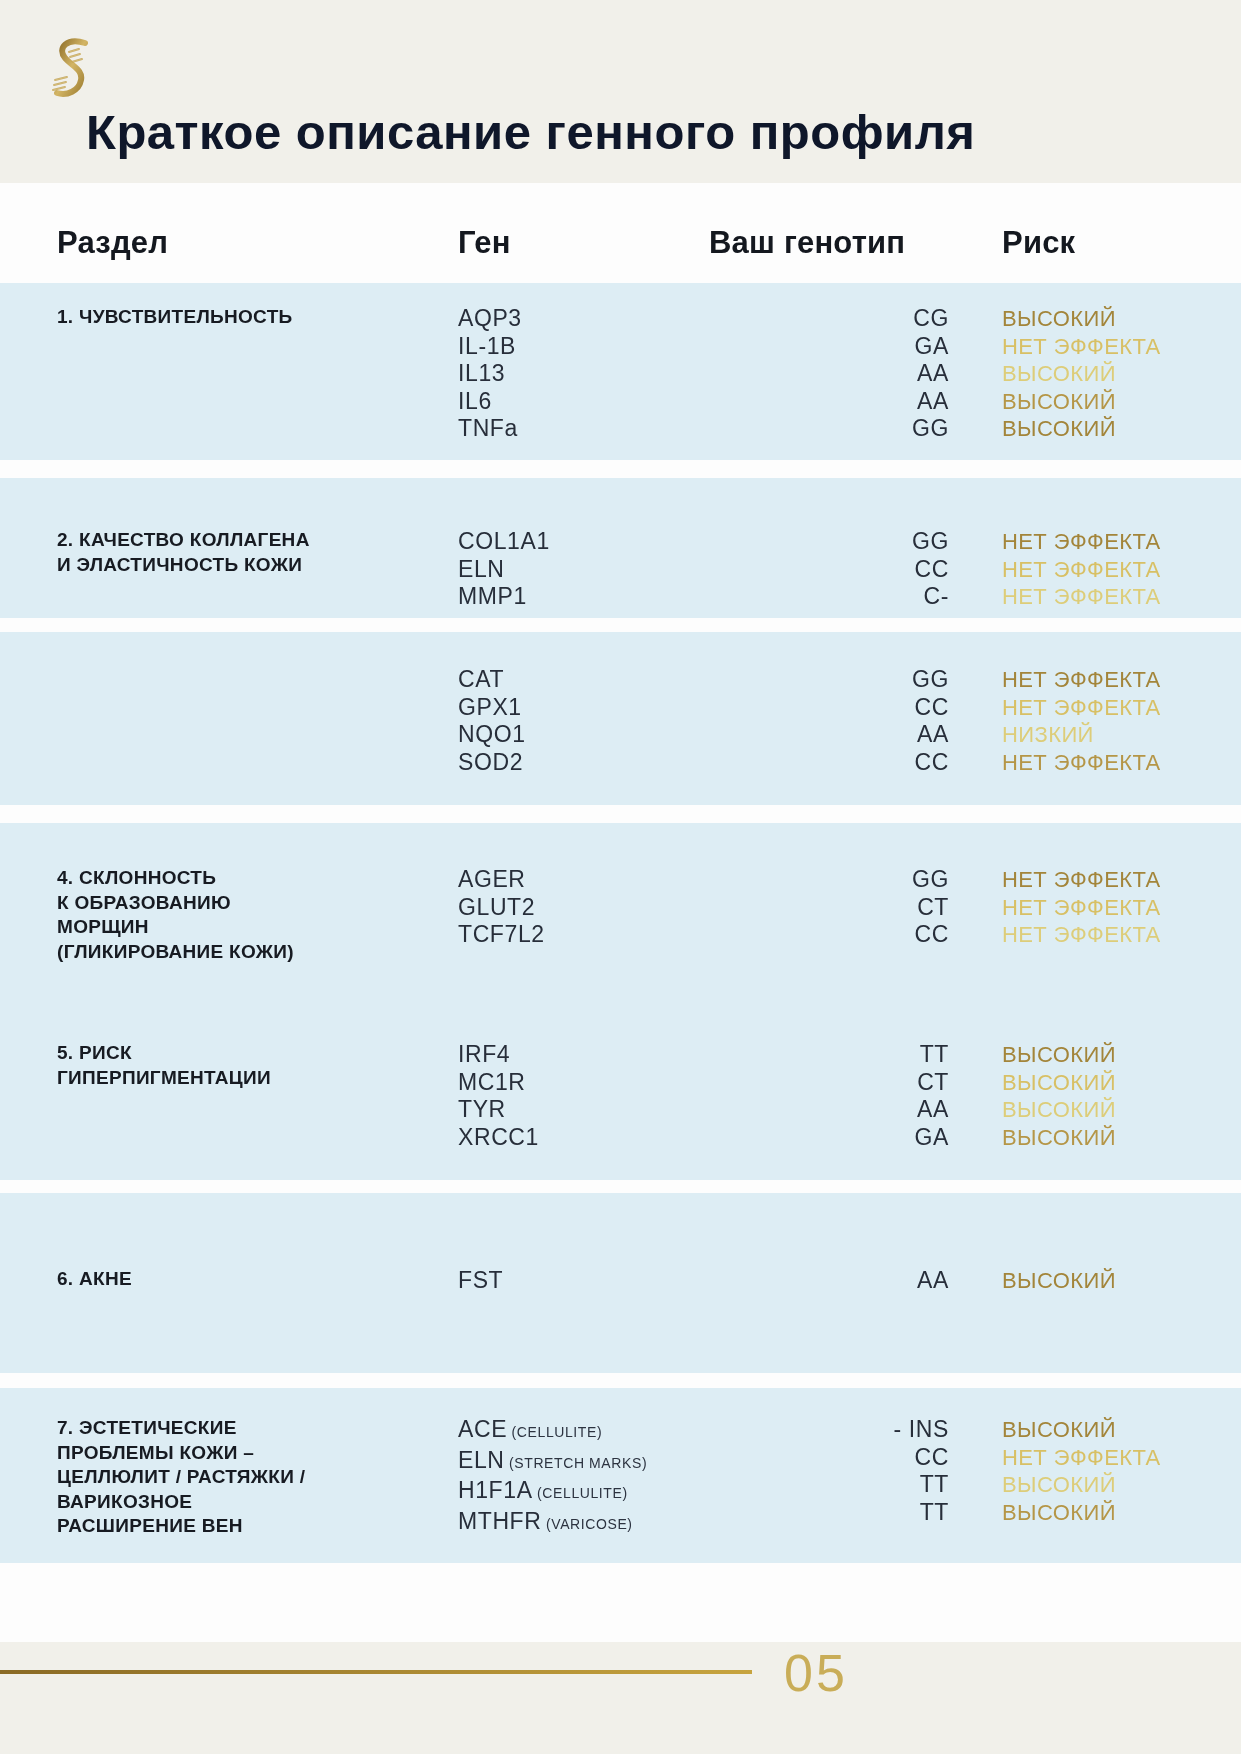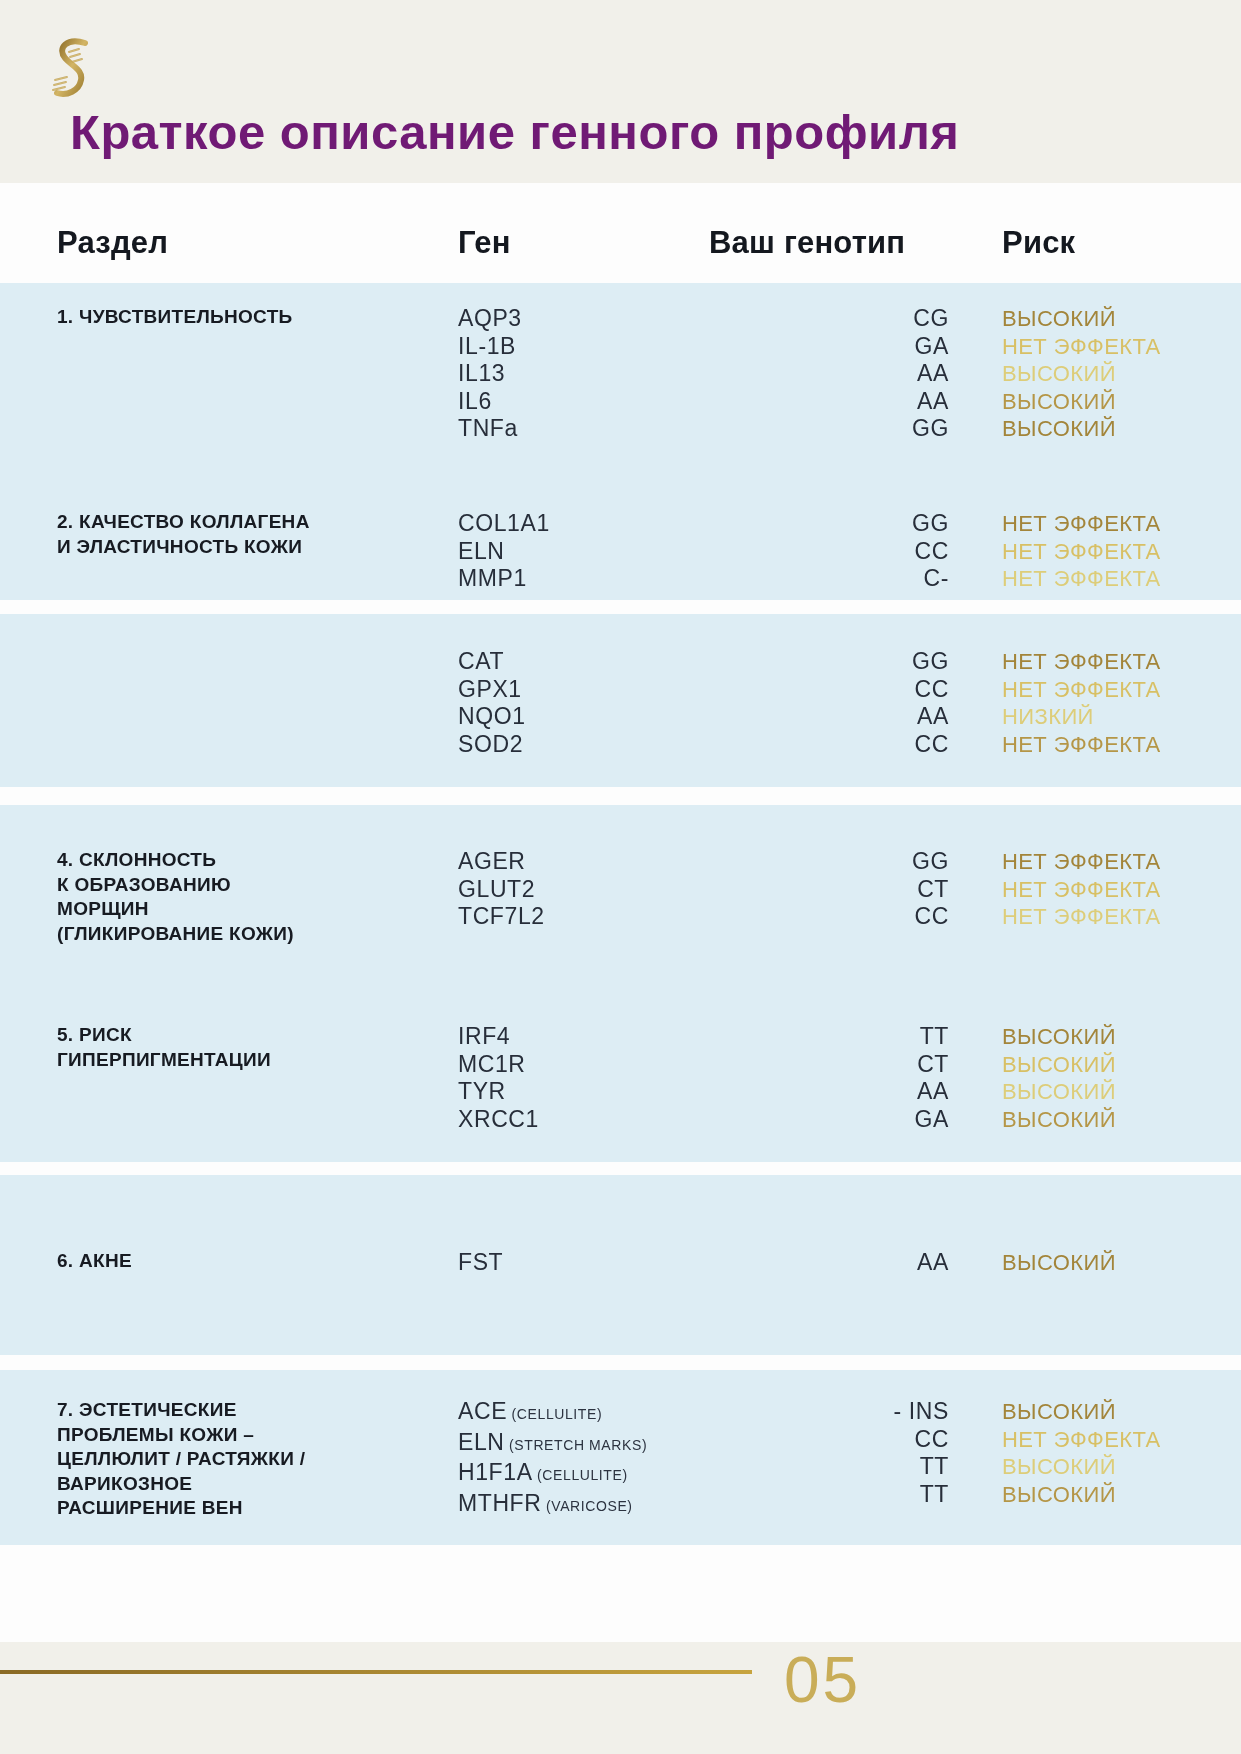--- a/index.html
+++ b/index.html
@@ -1,32 +1,32 @@
 <!DOCTYPE html>
 <html lang="ru" style="--cream: #f1f0ea; --white: #fdfdfd; --blue: #ddedf4; --gold-dark: #a3853a; --gold-light: #d8c065; --gold-lighter: #ddcd79; --gold-mid: #b59647; --gold-page: #c9ad58;"><head>
 <meta charset="utf-8">
 <style>
   html,body{margin:0;padding:0;}
   body{font-family:"Liberation Sans","DejaVu Sans",sans-serif;}
   .page{position:relative;width:1241px;height:1754px;background:var(--cream,#f1f0ea);overflow:hidden;}
 
   
   .logo{position:absolute;left:47px;top:36px;width:52px;height:64px;}
-  .page-title{position:absolute;left:70px;top:104px;margin:0;font-size:49px;font-weight:800;
-    letter-spacing:0.5px;color:#701a75;white-space:nowrap;}
+  .page-title{position:absolute;left:86px;top:104px;margin:0;font-size:49px;font-weight:800;
+    letter-spacing:0.5px;color:#0f172a;white-space:nowrap;}
 
   
   .table-area{position:absolute;left:0;top:183px;width:1241px;height:1459px;background:var(--white,#fdfdfd);}
   .cols-header{position:relative;height:100px;padding-left:22px;}
   .cols-header span{position:absolute;top:42px;font-size:31px;font-weight:800;color:#14181f;letter-spacing:0.2px;}
   .col-x1{left:57px;} .col-x2{left:458px;} .col-x3{left:709px;} .col-x4{left:1002px;}
 
   
   .section{position:relative;width:1241px;background:var(--blue,#ddedf4);}
-  .s1{height:177px;} .s2{height:140px;margin-bottom:14px;}
+  .s1{height:177px;margin-bottom:18px;} .s2{height:140px;margin-bottom:14px;}
   .s3{height:173px;margin-bottom:18px;} .s4{height:178px;margin-bottom:0;}
   .s5{height:179px;margin-bottom:13px;} .s6{height:180px;margin-bottom:15px;}
   .s7{height:175px;margin-bottom:0;}
   .s1 .col{top:22px;} .s2 .col{top:50px;} .s3 .col{top:34px;} .s4 .col{top:43px;}
   .s5 .col{top:40px;} .s6 .col{top:74px;} .s7 .col{top:28px;}
 
   .col{position:absolute;}
   .sec-title{left:57px;width:350px;font-size:19px;font-weight:800;line-height:24.5px;
     color:#171b22;letter-spacing:0.3px;}
   .genes{left:458px;width:250px;}
@@ -37,21 +37,21 @@
   .gene-note{font-size:14px;color:#2c3340;letter-spacing:0.6px;}
   .risks div{font-size:22px;letter-spacing:0.4px;}
   .risks div:nth-child(4n+1){color:var(--gold-dark,#a3853a);}
   .risks div:nth-child(4n+2){color:var(--gold-light,#d8c065);}
   .risks div:nth-child(4n+3){color:var(--gold-lighter,#ddcd79);}
   .risks div:nth-child(4n+4){color:var(--gold-mid,#b59647);}
 
   
   .footer-line{position:absolute;left:0;top:1670px;width:752px;height:4px;
     background:linear-gradient(90deg,#8a6a25,#c7a43f);}
-  .page-number{position:absolute;left:784px;top:1643px;font-size:64px;font-weight:400;
+  .page-number{position:absolute;left:784px;top:1643px;font-size:52px;font-weight:400;
     color:var(--gold-page,#c9ad58);letter-spacing:3px;}
 </style>
 </head>
 <body>
 
 <div class="page">
 
   <svg class="logo" viewBox="0 0 52 64" aria-hidden="true">
     <defs>
       <linearGradient id="goldg" x1="0" y1="0" x2="1" y2="1">

